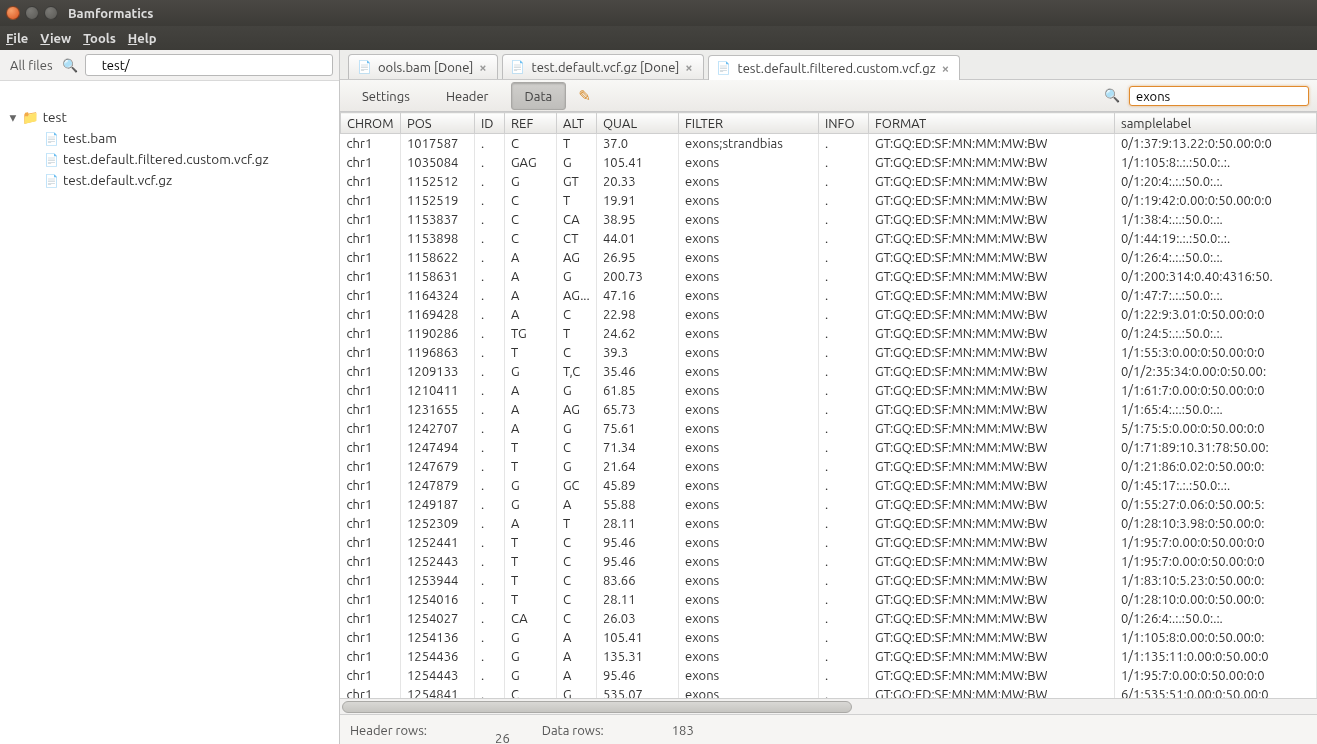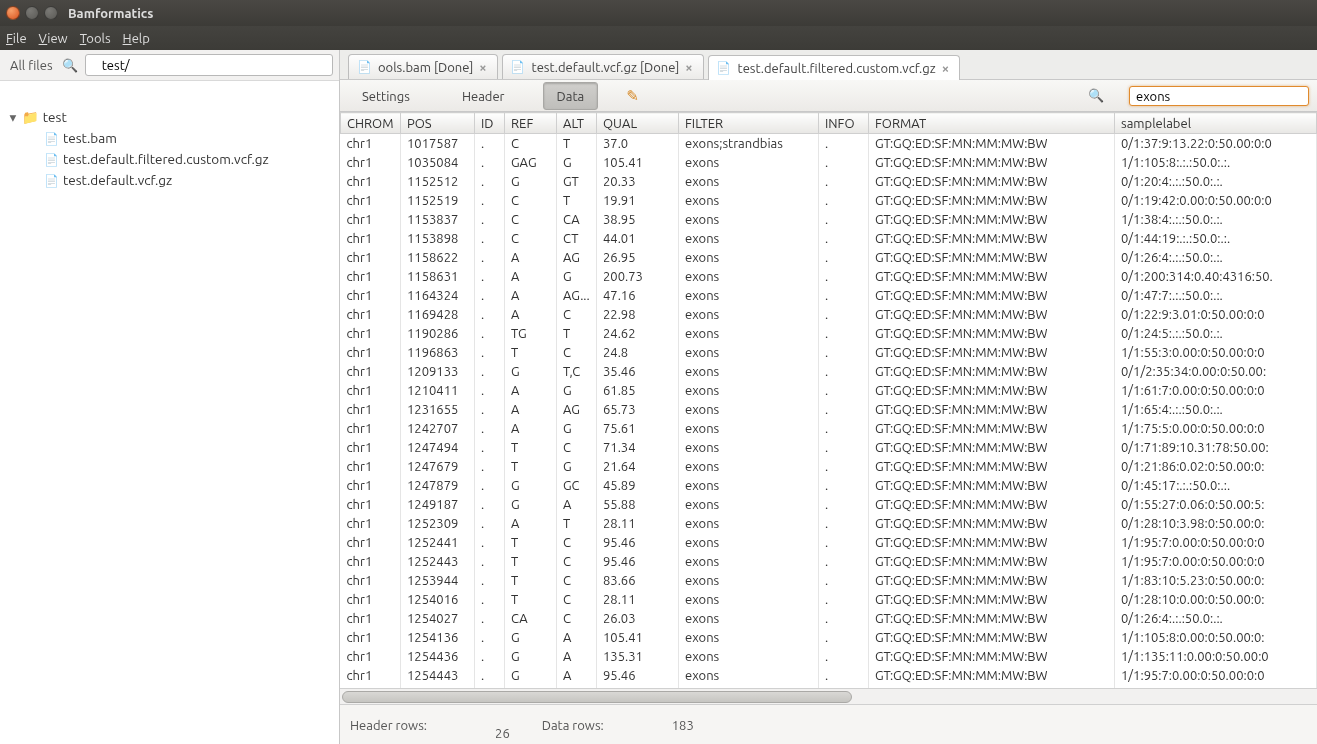--- a/index.html
+++ b/index.html
@@ -8,21 +8,21 @@
   
   .titlebar { height: 26px; background: linear-gradient(#4a4844,#3c3b37); display: flex; align-items: center; padding: 0 6px; color: #ddd; }
   .win-btns { display: flex; gap: 5px; margin-right: 10px; }
   .win-btn { width: 14px; height: 14px; border-radius: 50%; border: 1px solid rgba(0,0,0,.4); }
   .wb-close { background: radial-gradient(circle at 35% 30%, #f7a06a, #d9531e); }
   .wb-min, .wb-max { background: radial-gradient(circle at 35% 30%, #7a7975, #5a5955); }
   .app-title { font-weight: bold; font-size: 13px; color: #ddd; }
 
   
   .menubar { height: 24px; background: linear-gradient(#44433f,#3c3b37); display: flex; align-items: center; padding: 0 6px; color: #ddd; font-size: 13px; }
-  .menubar .menu-item { margin-right: 12px; cursor: pointer; }
+  .menubar .menu-item { margin-right: 12px; cursor: pointer; font-weight: bold; }
   .menubar .menu-item span.ul { text-decoration: underline; }
 
   
   .workspace { position: absolute; top: 50px; left: 0; right: 0; bottom: 0; background: #f2f1f0; display: flex; }
   .sidebar { width: 340px; border-right: 1px solid #c7c7c7; background: #fff; display: flex; flex-direction: column; gap: 20px; }
   .sidebar-top { display: flex; align-items: center; border-bottom: 1px solid #d9d9d9; padding: 4px 6px; gap: 6px; background: #f2f1f0; }
   .sidebar-top .label { color: #555; padding: 2px 4px; }
   .sidebar-top input { flex: 1; border: 1px solid #b8b8b8; border-radius: 3px; padding: 3px 16px; font-size: 13px; background: #fff; }
   .search-icon { color: #888; font-size: 13px; }
 
@@ -35,21 +35,21 @@
 
   .main { flex: 1; display: flex; flex-direction: column; position: relative; }
 
   
   .tabstrip { height: 30px; display: flex; align-items: flex-end; padding-left: 8px; background: #ededeb; border-bottom: 1px solid #c8c8c8; }
   .tab { display: flex; align-items: center; gap: 6px; padding: 5px 10px 5px 8px; border: 1px solid #bdbdbd; border-bottom: none; margin-right: 4px; background: linear-gradient(#fefefe,#ecebe9); border-top-left-radius: 4px; border-top-right-radius: 4px; font-size: 13px; color: #444; cursor: pointer; }
   .tab.active { background: #fff; position: relative; top: 1px; }
   .tab .close-x { color: #999; font-weight: bold; cursor: pointer; }
 
   
-  .toolbar { height: 32px; display: flex; align-items: center; padding: 0 8px; background: linear-gradient(#f8f8f6,#eceae7); border-bottom: 1px solid #c8c8c8; gap: 24px; }
+  .toolbar { height: 32px; display: flex; align-items: center; padding: 0 8px; background: linear-gradient(#f8f8f6,#eceae7); border-bottom: 1px solid #c8c8c8; gap: 8px; }
   .toolbar .tbtn { padding: 3px 14px; border-radius: 3px; color: #444; cursor: pointer; }
   .toolbar .tbtn.active { background: linear-gradient(#d0cfcc,#bfbebb); border: 1px solid #a9a8a5; box-shadow: inset 0 1px 2px rgba(0,0,0,.2); padding: 6px 13px; }
   .toolbar .spacer { flex: 1; }
   .pencil-icon { color: #d78b2a; font-size: 15px; margin-left: 4px; cursor: pointer; }
   .search-box { display: flex; align-items: center; border: 1px solid #e08a2d; border-radius: 3px; padding: 2px 6px; background: #fff; width: 180px; box-shadow: 0 0 3px rgba(224,138,45,.6); }
   .search-box input { border: none; outline: none; flex: 1; font-size: 13px; }
 
   
   .table-wrap { flex: 1; overflow: hidden; background: #fff; position: relative; display: flex; }
   .table-scroll { overflow-y: scroll; flex: 1; }
@@ -65,21 +65,21 @@
   col.c-alt { width: 40px; }
   col.c-qual { width: 82px; }
   col.c-filter { width: 140px; }
   col.c-info { width: 50px; }
   col.c-format { width: 246px; }
   col.c-sample { width: auto; }
 
   
   .hscroll { height: 16px; background: #f2f1f0; border-top: 1px solid #d0d0d0; position: relative; }
   .hscroll .thumb { position: absolute; left: 2px; top: 2px; height: 12px; width: 510px; background: linear-gradient(#d9d8d5,#c6c5c1); border: 1px solid #aaa9a6; border-radius: 6px; }
-  .statusbar { height: 40px; display: flex; align-items: center; padding: 0 10px; font-size: 13px; color: #555; border-top: 1px solid #d0d0d0; background: #f6f5f3; gap: 8px; }
+  .statusbar { height: 30px; display: flex; align-items: center; padding: 0 10px; font-size: 13px; color: #555; border-top: 1px solid #d0d0d0; background: #f6f5f3; gap: 8px; }
   .statusbar .sval { margin-right: 24px; }
 
 </style>
 </head>
 <body>
 
 <div class="titlebar">
   <div class="win-btns">
     <div class="win-btn wb-close"></div>
     <div class="win-btn wb-min"></div>
@@ -321,21 +321,21 @@
                 <td>.</td>
                 <td>GT:GQ:ED:SF:MN:MM:MW:BW</td>
                 <td>0/1:24:5:.:.:50.0:.:.</td>
               </tr>
               <tr>
                 <td>chr1</td>
                 <td>1196863</td>
                 <td>.</td>
                 <td>T</td>
                 <td>C</td>
-                <td>24.8</td>
+                <td>39.3</td>
                 <td>exons</td>
                 <td>.</td>
                 <td>GT:GQ:ED:SF:MN:MM:MW:BW</td>
                 <td>1/1:55:3:0.00:0:50.00:0:0</td>
               </tr>
               <tr>
                 <td>chr1</td>
                 <td>1209133</td>
                 <td>.</td>
                 <td>G</td>
@@ -373,21 +373,21 @@
               <tr>
                 <td>chr1</td>
                 <td>1242707</td>
                 <td>.</td>
                 <td>A</td>
                 <td>G</td>
                 <td>75.61</td>
                 <td>exons</td>
                 <td>.</td>
                 <td>GT:GQ:ED:SF:MN:MM:MW:BW</td>
-                <td>1/1:75:5:0.00:0:50.00:0:0</td>
+                <td>5/1:75:5:0.00:0:50.00:0:0</td>
               </tr>
               <tr>
                 <td>chr1</td>
                 <td>1247494</td>
                 <td>.</td>
                 <td>T</td>
                 <td>C</td>
                 <td>71.34</td>
                 <td>exons</td>
                 <td>.</td>

